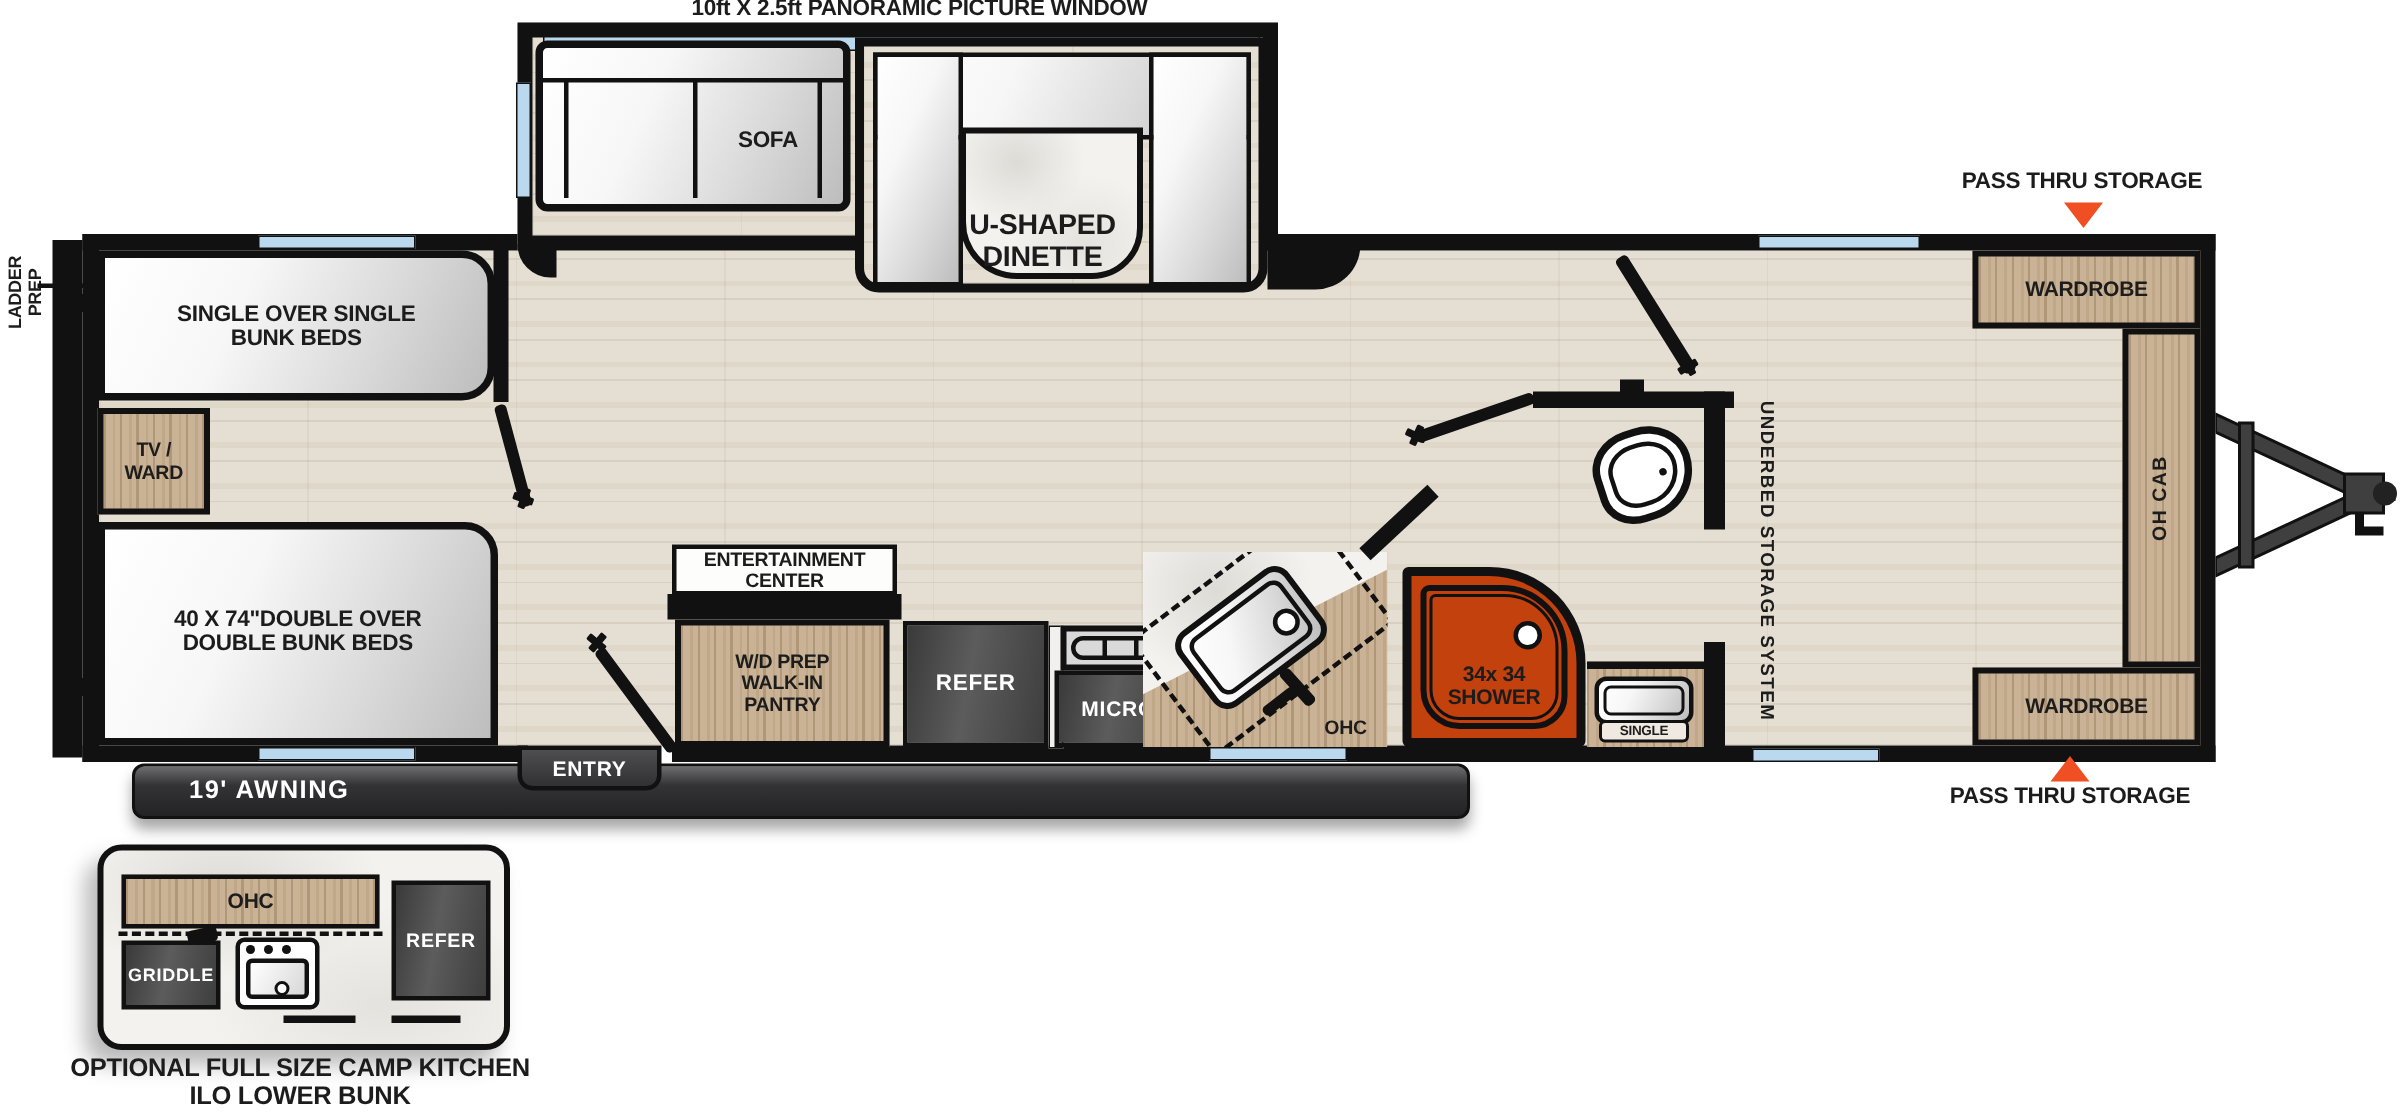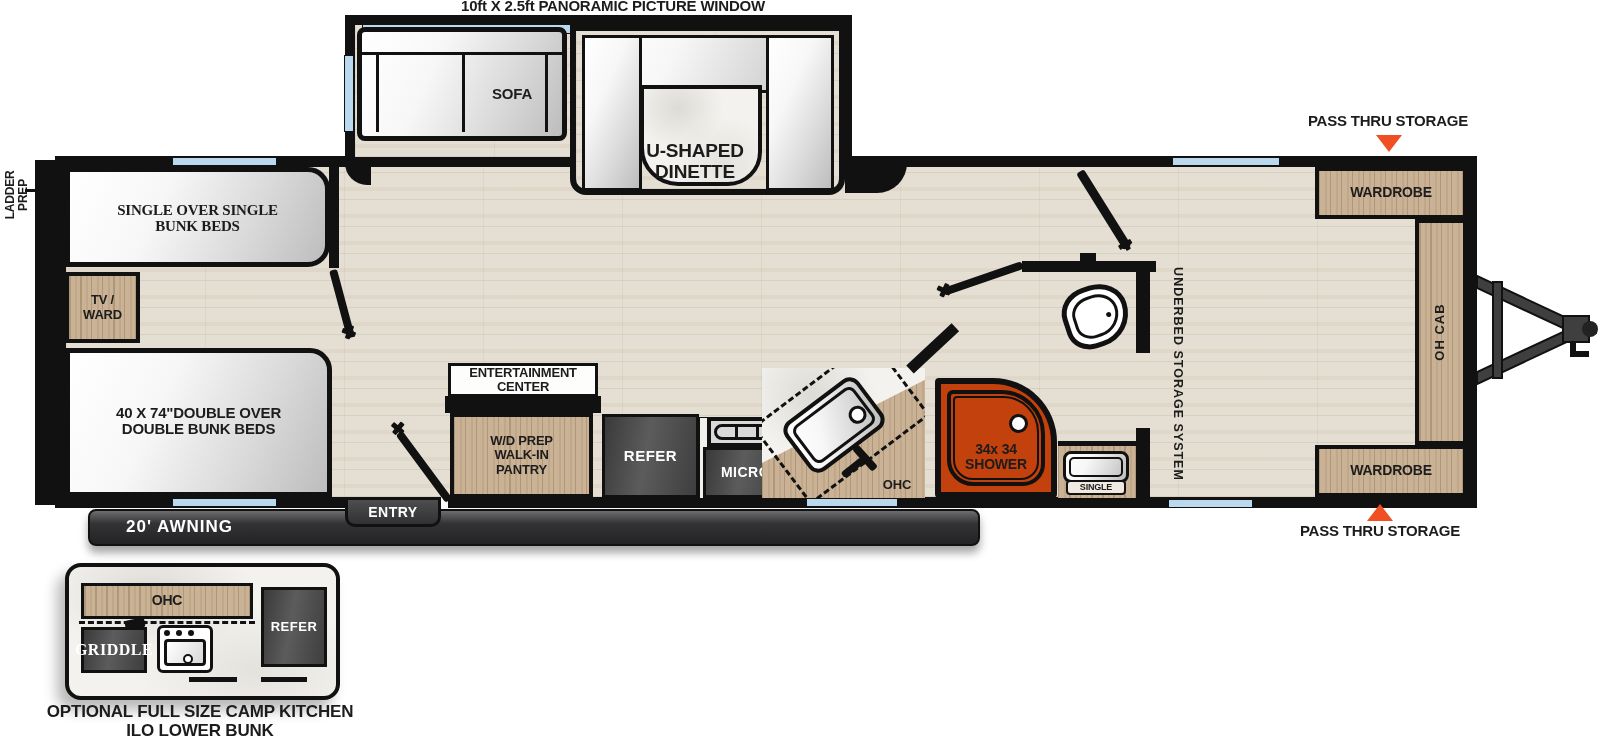--- a/index.html
+++ b/index.html
@@ -78,21 +78,21 @@
   <div class="abs lbl" style="left:-23px;top:182px;width:80px;font-size:12px;transform:rotate(-90deg);">LADDER
 PREP</div>
   <div class="wall" style="left:25px;top:189px;width:34px;height:3px;"></div>
 
   <div class="win" style="left:172px;top:157px;width:105px;height:9px;"></div>
   <div class="win" style="left:172px;top:498px;width:105px;height:9px;"></div>
   <div class="win" style="left:806px;top:498px;width:92px;height:9px;"></div>
   <div class="win" style="left:1168px;top:499px;width:85px;height:9px;"></div>
   <div class="win" style="left:1172px;top:157px;width:108px;height:9px;"></div>
 
-  <div class="abs white-furn" style="left:65px;top:167px;width:265px;height:100px;border:5px solid #111;box-sizing:border-box;border-radius:0 22px 22px 0;font-family:Liberation Serif, serif;">
+  <div class="abs white-furn" style="left:65px;top:167px;width:265px;height:100px;border:5px solid #111;box-sizing:border-box;border-radius:0 22px 22px 0;">
     <div class="abs lbl flex" style="left:0;right:0;top:30px;font-size:15px;">SINGLE OVER SINGLE
 BUNK BEDS</div>
   </div>
   <div class="abs wood bb flex" style="left:65px;top:272px;width:75px;height:71px;">
     <span class="lbl" style="font-size:13px;">TV /
 WARD</span>
   </div>
   <div class="abs white-furn" style="left:65px;top:348px;width:267px;height:149px;border:5px solid #111;box-sizing:border-box;border-radius:0 22px 0 0;">
     <div class="abs lbl" style="left:0;right:0;top:52px;font-size:15px;">40 X 74"DOUBLE OVER
 DOUBLE BUNK BEDS</div>
@@ -191,38 +191,38 @@
     <polygon points="0,116 94,72 90,62 0,104" fill="#3f3f3f" stroke="#111" stroke-width="2"></polygon>
     <rect x="16" y="14" width="9" height="96" fill="#3f3f3f" stroke="#111" stroke-width="2"></rect>
     <rect x="86" y="48" width="26" height="26" fill="#3f3f3f" stroke="#111" stroke-width="2"></rect>
     <circle cx="113" cy="61" r="8" fill="#222"></circle>
     <rect x="108" y="57" width="12" height="9" fill="#222"></rect>
     <path d="M96,74 v12 h16" fill="none" stroke="#111" stroke-width="6"></path>
   </svg>
 
   <div class="abs" style="left:88px;top:509px;width:892px;height:37px;border:2px solid #111;box-sizing:border-box;border-radius:8px;
               background:linear-gradient(180deg,#6d6d6f 0%,#333335 38%,#232325 100%);box-shadow:0 7px 9px rgba(0,0,0,.35);">
-    <div class="abs lblw" style="left:36px;top:7px;font-size:17px;letter-spacing:1px;">20' AWNING</div>
+    <div class="abs lblw" style="left:36px;top:7px;font-size:17px;letter-spacing:1px;">19' AWNING</div>
   </div>
   <div class="abs flex" style="left:345px;top:497px;width:96px;height:30px;background:linear-gradient(180deg,#4e4e50,#313133);
               border:3px solid #111;box-sizing:border-box;border-radius:0 0 10px 10px;">
     <span class="lblw" style="font-size:14px;">ENTRY</span>
   </div>
   <div class="door" style="left:399px;top:429px;width:84px;transform:rotate(53.5deg);"></div>
   <div class="hinge" style="left:390px;top:420px;transform:rotate(40deg);"></div>
 
   <div class="abs marble" style="left:65px;top:563px;width:275px;height:137px;border:4px solid #111;box-sizing:border-box;border-radius:16px;
               box-shadow:-8px 10px 14px rgba(0,0,0,.28);">
     <div class="abs wood flex" style="left:12px;top:16px;width:172px;height:36px;border:3px solid #111;box-sizing:border-box;">
       <span class="lbl" style="font-size:14px;">OHC</span>
     </div>
     <div class="abs" style="left:10px;top:54px;width:176px;height:0;border-top:3px dashed #111;"></div>
     <div class="abs" style="left:56px;top:52px;width:20px;height:10px;background:#111;border-radius:3px;transform:rotate(-12deg);"></div>
     <div class="abs dark flex" style="left:12px;top:60px;width:66px;height:46px;border:3px solid #111;box-sizing:border-box;">
-      <span class="lblw" style="font-size:16px;font-family:Liberation Serif, serif;">GRIDDLE</span>
+      <span class="lblw" style="font-size:12px;">GRIDDLE</span>
     </div>
     <div class="abs" style="left:88px;top:58px;width:56px;height:48px;background:#fff;border:3px solid #111;box-sizing:border-box;border-radius:6px;">
       <div class="abs" style="left:4px;top:2px;width:6px;height:6px;background:#111;border-radius:50%;"></div>
       <div class="abs" style="left:16px;top:2px;width:6px;height:6px;background:#111;border-radius:50%;"></div>
       <div class="abs" style="left:28px;top:2px;width:6px;height:6px;background:#111;border-radius:50%;"></div>
       <div class="abs" style="left:4px;top:11px;right:4px;bottom:4px;border:3px solid #111;border-radius:4px;background:linear-gradient(120deg,#fff,#d8d8d8);"></div>
       <div class="abs" style="left:23px;top:26px;width:6px;height:6px;border:2px solid #111;border-radius:50%;background:#fff;"></div>
     </div>
     <div class="abs dark flex" style="left:192px;top:20px;width:66px;height:80px;border:3px solid #111;box-sizing:border-box;">
       <span class="lblw" style="font-size:13px;">REFER</span>

